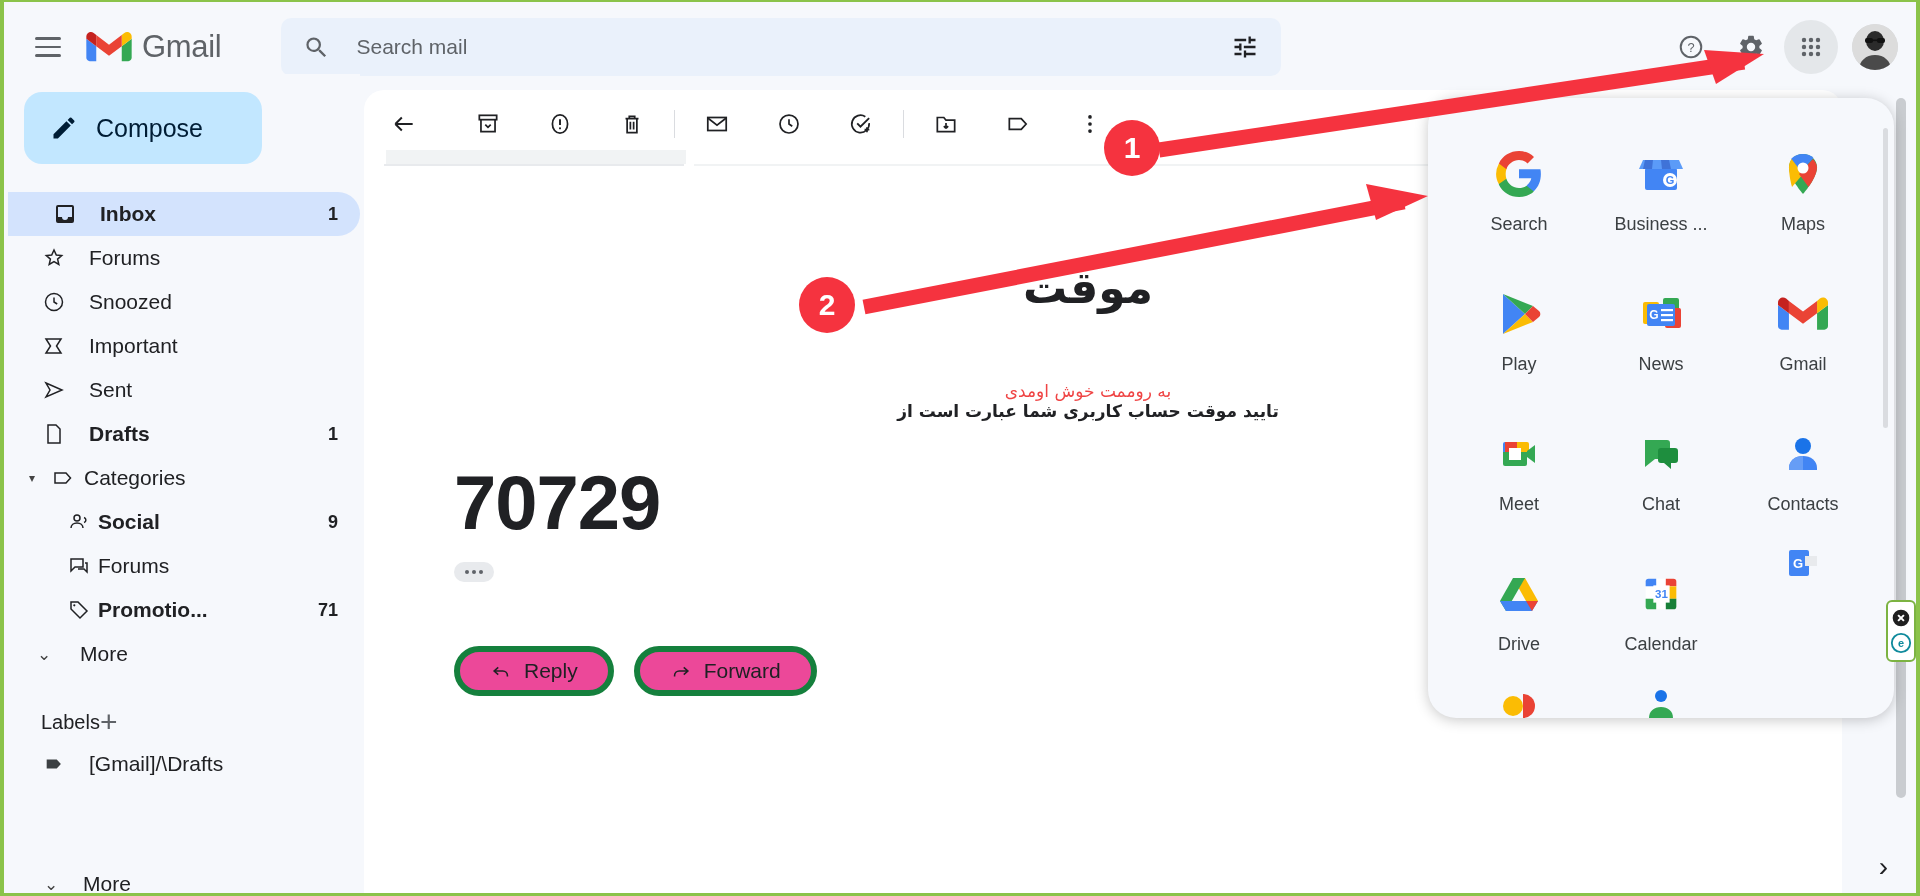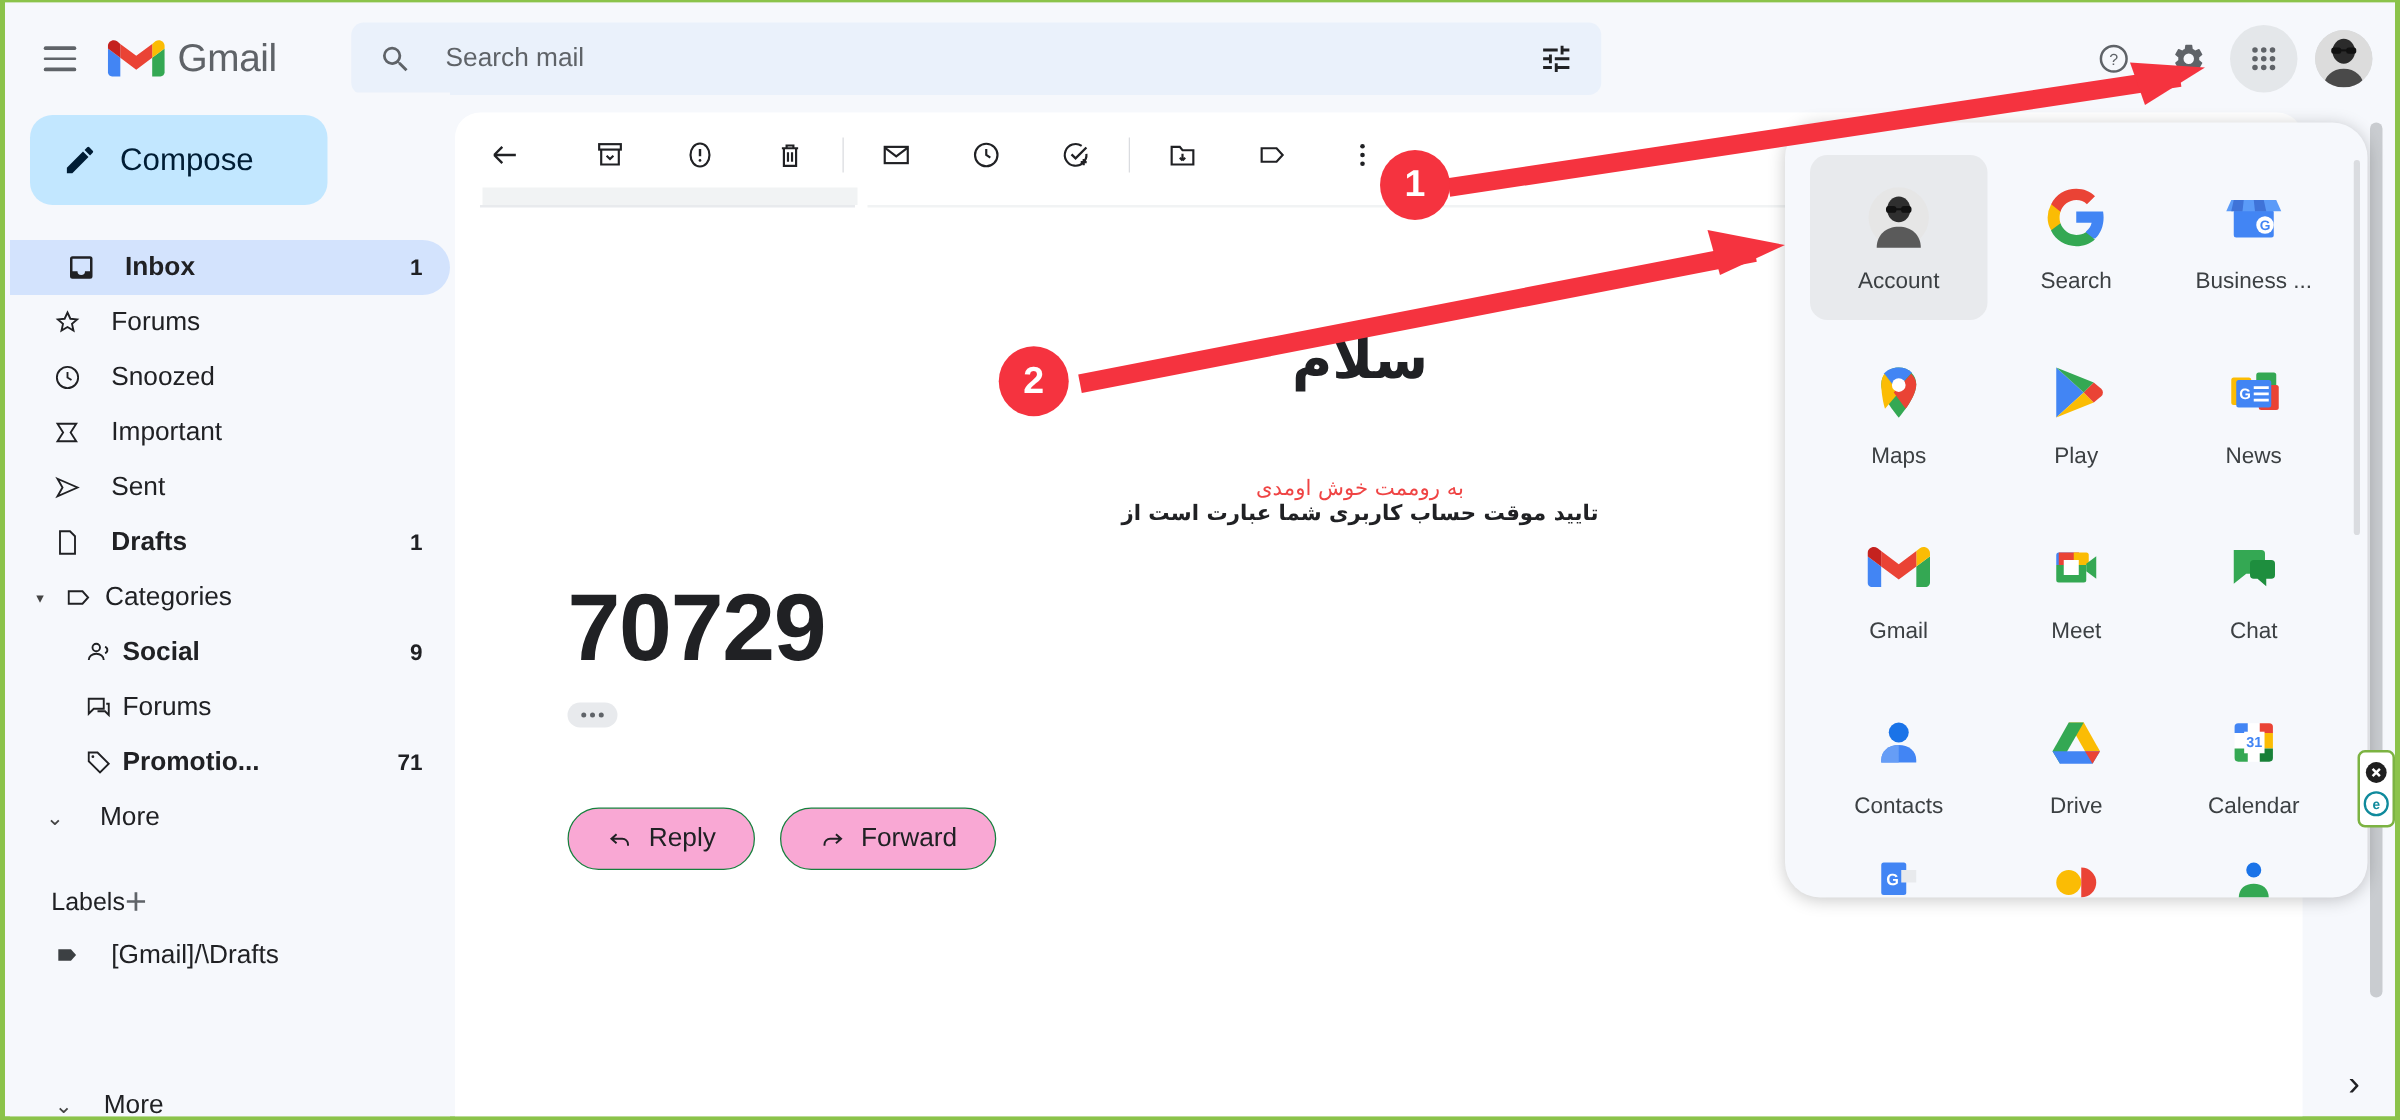--- a/index.html
+++ b/index.html
@@ -133,22 +133,22 @@
     margin-top: 16px; width: 40px; height: 20px;
     background: #e8eaed; border-radius: 10px;
     display:flex; align-items:center; justify-content:center; gap:3px; cursor:pointer;
   }
   .trimmed i { width: 4px; height: 4px; border-radius: 50%; background: #5f6368; display:block; }
 
   .actionrow { display: flex; gap: 20px; margin-top: 64px; }
   .actbtn {
     display:flex; align-items:center; gap: 12px;
     height: 50px; padding: 0 30px;
-    border: 1px solid #15803d; border-radius: 25px;
-    font-size: 21px; color: #202124; background: #f9a8d4; cursor: pointer;
+    border: 6px solid #15803d; border-radius: 25px;
+    font-size: 21px; color: #202124; background: #ec4899; cursor: pointer;
     font-family: "Liberation Sans", sans-serif;
   }
 
   
   .appspanel {
     position: absolute; right: 22px; top: 96px;
     width: 466px; height: 620px;
     background: #f6f8fc; border-radius: 28px;
     box-shadow: 0 2px 14px rgba(0,0,0,0.22);
     overflow: hidden; z-index: 40;
@@ -486,21 +486,21 @@
       </div>
     </div>
 
     <div class="collapsed-bar">
       <div class="grayblock"></div>
       <div class="cb1"></div>
         <div class="cb2"></div>
     </div>
 
     <div class="mailbody">
-      <div class="rtl greet">سلام</div>
+      <div class="rtl greet">موقت</div>
       <div class="rtl welcome">به روممت خوش اومدی</div>
       <div class="rtl codeline">تایید موقت حساب کاربری شما عبارت است از</div>
       <div class="bigcode">70729</div>
 
       <div class="trimmed">
         <i></i>
           <i></i>
           <i></i>
       </div>
 
@@ -519,33 +519,20 @@
         </button>
       </div>
     </div>
   </div>
 
   <div class="rightscroll"></div>
 
   <div class="appspanel">
     <div class="appsgrid">
 
-      <div class="appcell sel">
-        <span class="appicon">
-          <svg viewBox="0 0 56 56" width="52" height="52">
-            <circle cx="28" cy="28" r="26" fill="#e6e6e6"></circle>
-            <ellipse cx="28" cy="21" rx="10" ry="11" fill="#2f2f2f"></ellipse>
-            <path d="M9 54c0-11 8-18 19-18s19 7 19 18z" fill="#5a5a5a"></path>
-            <rect x="17" y="18" width="9" height="6" rx="2.5" fill="#111"></rect>
-            <rect x="30" y="18" width="9" height="6" rx="2.5" fill="#111"></rect>
-            <rect x="25" y="20" width="6" height="1.8" fill="#111"></rect>
-          </svg>
-        </span>
-        <span class="appname">Account</span>
-      </div>
 
       <div class="appcell">
         <span class="appicon">
           <svg viewBox="0 0 48 48" width="50" height="50">
             <path fill="#4285f4" d="M45 24c0-1.6-.14-3.1-.4-4.6H24v8.7h11.8c-.5 2.7-2 5-4.3 6.6v5.5h7c4.1-3.8 6.5-9.4 6.5-16.2z"></path>
             <path fill="#34a853" d="M24 46c5.8 0 10.7-1.9 14.3-5.2l-7-5.5c-1.9 1.3-4.4 2.1-7.3 2.1-5.6 0-10.4-3.8-12.1-8.9H4.7v5.7C8.3 41.5 15.6 46 24 46z"></path>
             <path fill="#fbbc04" d="M11.9 28.5c-.4-1.3-.7-2.7-.7-4.5s.3-3.2.7-4.5v-5.7H4.7A22 22 0 002 24c0 3.6.9 6.9 2.7 9.7l7.2-5.2z"></path>
             <path fill="#ea4335" d="M24 10.6c3.2 0 6 1.1 8.2 3.2l6.2-6.2C34.7 4.1 29.8 2 24 2 15.6 2 8.3 6.5 4.7 13.8l7.2 5.7c1.7-5.1 6.5-8.9 12.1-8.9z"></path>
           </svg>
         </span>

